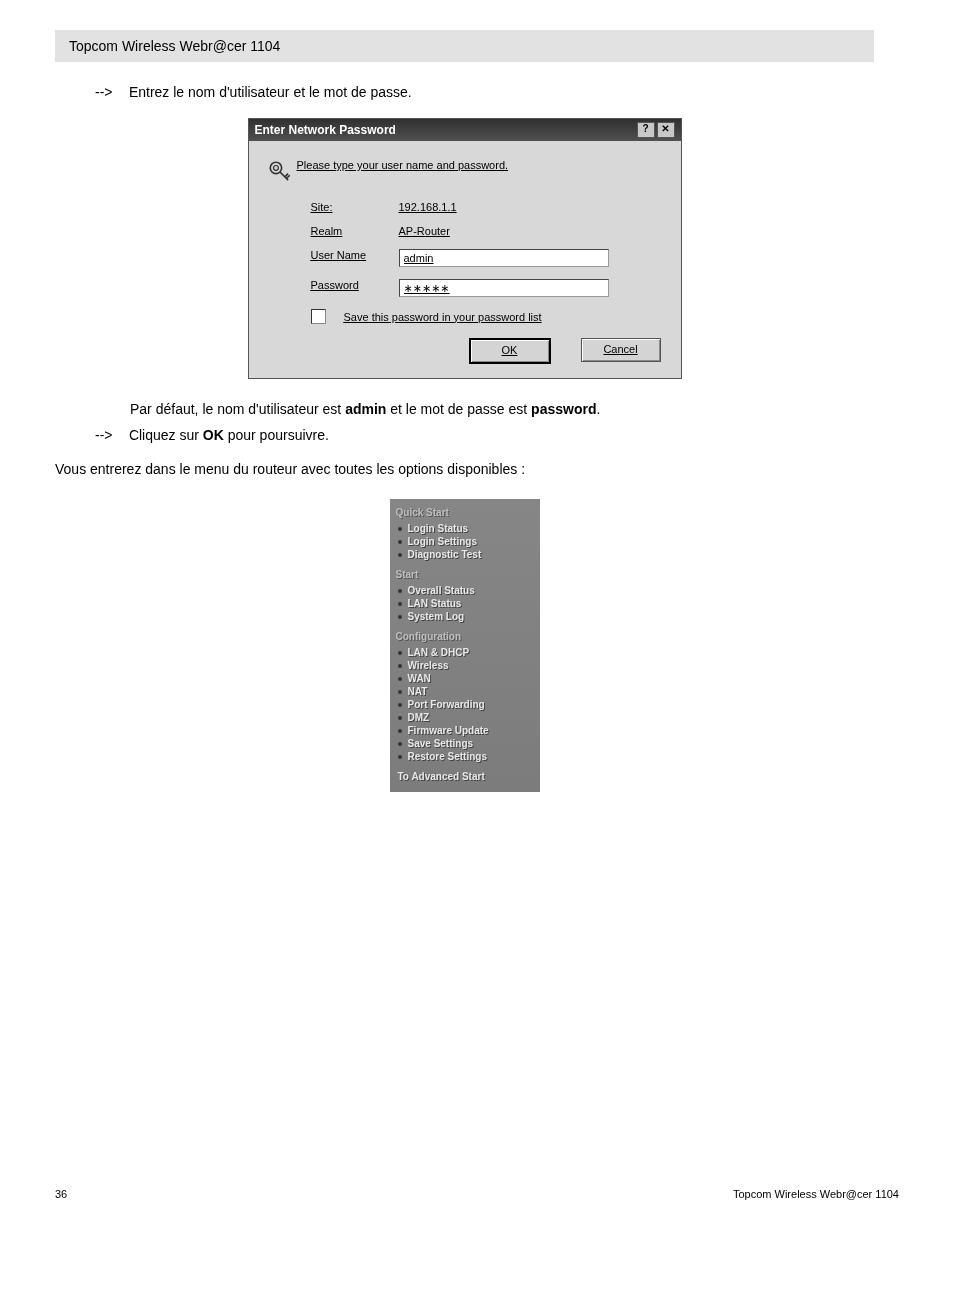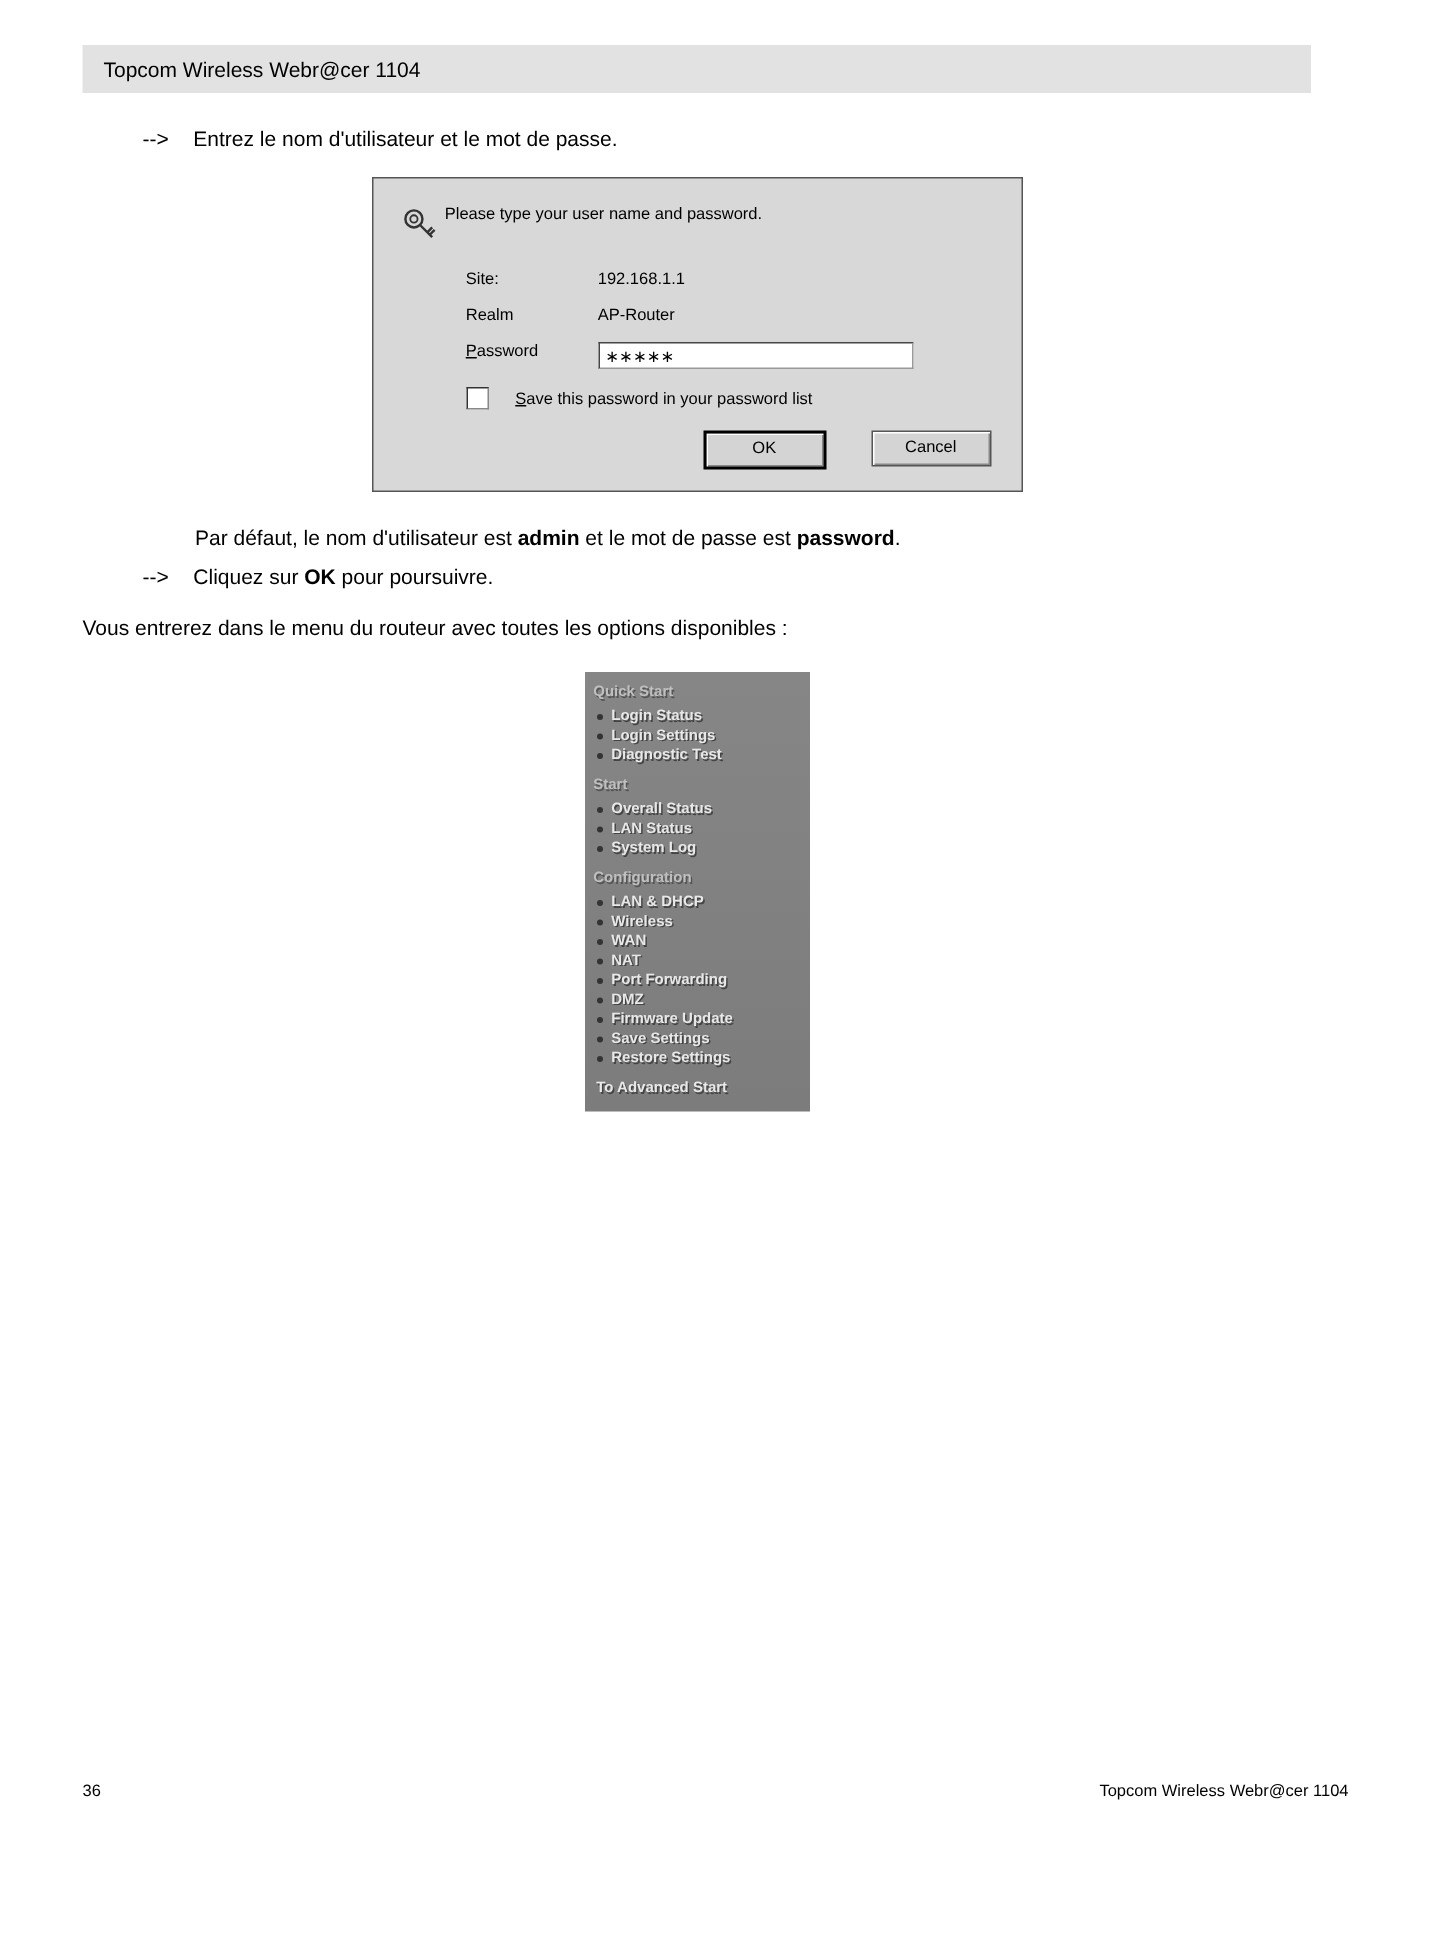--- a/index.html
+++ b/index.html
@@ -58,20 +58,21 @@
     background: #c8c8c8;
     border: 1px solid #555;
     color: #000;
     font-size: 10px;
     line-height: 12px;
     text-align: center;
     font-weight: bold;
   }
   .dialog-body {
     padding: 18px 14px 14px 14px;
+    text-decoration: underline;
   }
   .key-row {
     display: flex;
     align-items: flex-start;
     margin-bottom: 14px;
   }
   .key-icon {
     width: 34px;
     flex: 0 0 34px;
     text-align: center;
@@ -191,39 +192,50 @@
 <div class="page">
 
 <div class="header-bar">Topcom Wireless Webr@cer 1104</div>
 
 <div class="instr">
   <span class="arrow">--&gt;</span>
   <span>Entrez le nom d'utilisateur et le mot de passe.</span>
 </div>
 
 <div class="dialog">
+  <div class="dialog-title">
+    <span>Enter Network Password</span>
+    <div class="title-buttons">
+      <div class="title-btn">?</div>
+      <div class="title-btn">✕</div>
+    </div>
+  </div>
   <div class="dialog-body">
     <div class="key-row">
       <div class="key-icon">
         <svg viewBox="0 0 32 32">
               <circle cx="11" cy="11" r="7" fill="none" stroke="#333" stroke-width="2"></circle>
               <circle cx="11" cy="11" r="3" fill="none" stroke="#333" stroke-width="1.5"></circle>
               <path d="M16 16 L26 26 M22 22 L26 18 M24 24 L28 20" stroke="#333" stroke-width="2" fill="none"></path>
             </svg>
       </div>
       <div>Please type your user name and password.</div>
     </div>
     <div class="form-area">
       <div class="form-row">
         <div class="form-label">Site:</div>
         <div>192.168.1.1</div>
       </div>
       <div class="form-row">
         <div class="form-label">Realm</div>
         <div>AP-Router</div>
+      </div>
+      <div class="form-row">
+        <div class="form-label underline-first">User Name</div>
+        <input class="form-input" value="admin" style="">
       </div>
       <div class="form-row">
         <div class="form-label underline-first">Password</div>
         <input class="form-input" value="∗∗∗∗∗" style="">
       </div>
       <div class="check-row">
         <div class="checkbox"></div>
         <span class="underline-first">Save this password in your password list</span>
       </div>
       <div class="btn-row">

